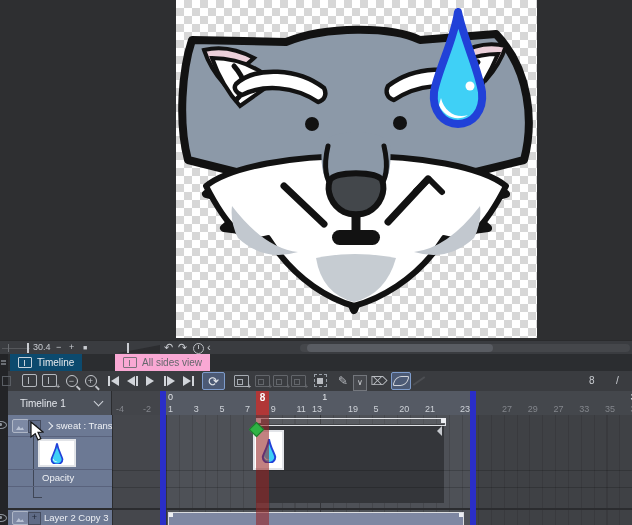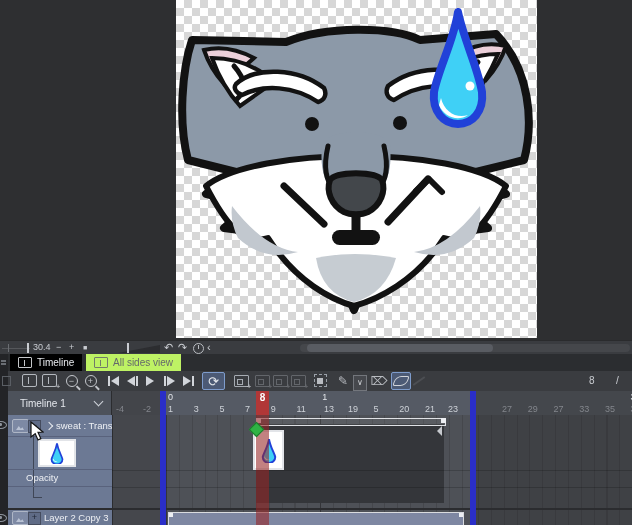--- a/index.html
+++ b/index.html
@@ -30,22 +30,22 @@
   
   #panel{left:0;top:354px;width:632px;height:171px;background:#323438;}
   #left-strip{left:0;top:0;width:8px;height:171px;background:#232427;z-index:5;}
   .strip-line{left:1px;width:5px;height:1.5px;background:#6a6e74;}
   .strip-box{left:2px;width:7px;height:8px;border:1px solid #5a5e64;}
   .eye{width:10px;height:6px;border:1.2px solid #8d939c;border-radius:50%;left:-5px;}
   .eye::after{content:'';position:absolute;left:3px;top:1px;width:2.5px;height:2.5px;border-radius:50%;background:#8d939c;}
   
   #tab-row{left:8px;top:0;width:624px;height:17px;background:#2b2d30;}
   .tab{height:17px;display:flex;align-items:center;gap:5px;font-size:10px;padding:0 8px;}
-  #tab-timeline{left:2px;background:#000000;color:#e8eaee;}
-  #tab-allsides{left:78px;background:#bef264;color:#64676c;}
+  #tab-timeline{left:2px;background:#0c4a6e;color:#e8eaee;}
+  #tab-allsides{left:107px;background:#f9a8d4;color:#64676c;}
   .tab-icon{width:12px;height:9px;border:1px solid currentColor;border-radius:1px;position:relative;opacity:.85;}
   .tab-icon::before{content:'';position:absolute;left:1.5px;top:1.5px;bottom:1.5px;width:3px;border-right:1px solid currentColor;}
   
   #tool-row{left:8px;top:17px;width:624px;height:20px;background:#3a3c40;border-bottom:1px solid #2b2c2f;
     color:#c9ccd1;font-size:9px;}
   .tbtn{position:absolute;top:0;height:19px;display:flex;align-items:center;justify-content:center;gap:1px;}
   .pal{width:13px;height:11px;border:1px solid #b4b8be;border-radius:2px;position:relative;}
   .pal::before{content:'';position:absolute;left:2px;top:2px;bottom:2px;width:3px;border-right:1px solid #b4b8be;}
   .pal-plus::after{content:'+';position:absolute;right:-5px;bottom:-5px;font-size:8px;color:#cfd2d6;}
   .mag{width:10px;height:10px;border:1.5px solid #c3c6cb;border-radius:50%;position:relative;
@@ -311,21 +311,21 @@
         <div id="tree" class="abs"></div>
         <div id="sweat-thumbrow" class="abs hrow">
           <div id="hdr-thumb" class="abs thumb-box">
             <svg width="18" height="22" viewBox="0 0 23 32">
               <path d="M11.5,2 C10,12 4.5,20 3.5,25 a8,7.5 0 0 0 16,0 C18.5,20 13,12 11.5,2 Z" fill="#3fd0f6" stroke="#2141d8" stroke-width="2.5"></path>
               <path d="M6,24 c1,3.5 4,5 7,4 c-3,2 -6.5,0.5 -7.5,-2.5 Z" fill="#fff"></path>
             </svg>
           </div>
         </div>
         <div id="sweat-opacity" class="abs hrow">
-          <span class="abs" style="left:18px;">Opacity</span>
+          <span class="abs" style="left:34px;">Opacity</span>
         </div>
       </div>
       <div id="track-gap" class="abs"></div>
       <div id="layer2-hdr" class="abs">
         <div class="abs layer-ic" style="left:4px;top:1px;"></div>
         <div class="abs sq-btn" style="left:20px;top:2px;">+</div>
         <div class="abs hdr-txt" style="left:36px;top:2px;width:66px;">Layer 2 Copy 3 :</div>
       </div>
     </div>
 
@@ -340,26 +340,26 @@
             <span class="sec" style="left: 210.2px;">1</span>
             <span class="sec" style="left: 518.6px;">3</span>
             <span class="fnum dimn" style="left: 4px;">-4</span>
             <span class="fnum dimn" style="left: 31px;">-2</span>
             <span class="fnum" style="left: 56px;">1</span>
             <span class="fnum" style="left: 81.7px;">3</span>
             <span class="fnum" style="left: 107.4px;">5</span>
             <span class="fnum" style="left: 133.1px;">7</span>
             <span class="fnum" style="left: 158.8px;">9</span>
             <span class="fnum" style="left: 184.5px;">11</span>
-            <span class="fnum" style="left: 212px;">13</span>
+            <span class="fnum" style="left: 200px;">13</span>
             <span class="fnum" style="left: 235.9px;">19</span>
             <span class="fnum" style="left: 261.6px;">5</span>
             <span class="fnum" style="left: 287.3px;">20</span>
             <span class="fnum" style="left: 313px;">21</span>
-            <span class="fnum" style="left: 336px;">23</span>
+            <span class="fnum" style="left: 348px;">23</span>
             <span class="fnum dimn" style="left: 390.1px;">27</span>
             <span class="fnum dimn" style="left: 415.8px;">29</span>
             <span class="fnum dimn" style="left: 441.5px;">27</span>
             <span class="fnum dimn" style="left: 467.2px;">33</span>
             <span class="fnum dimn" style="left: 492.9px;">35</span>
             <span class="fnum dimn" style="left: 518.6px;">37</span>
           </div>
       </div>
 
       <div id="sweat-band" class="abs band trk">

